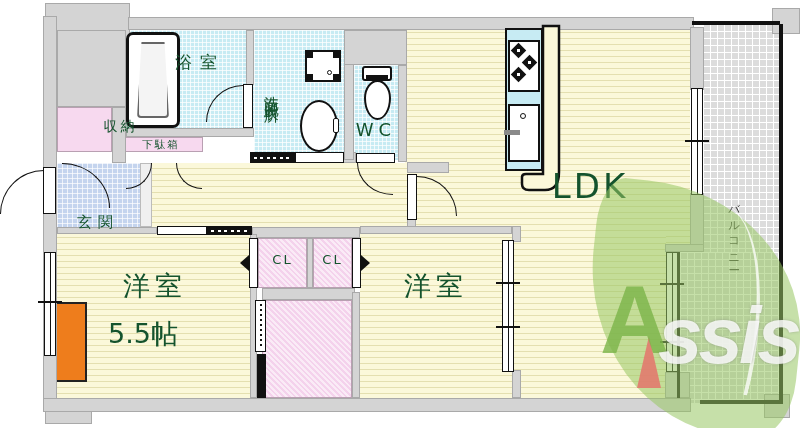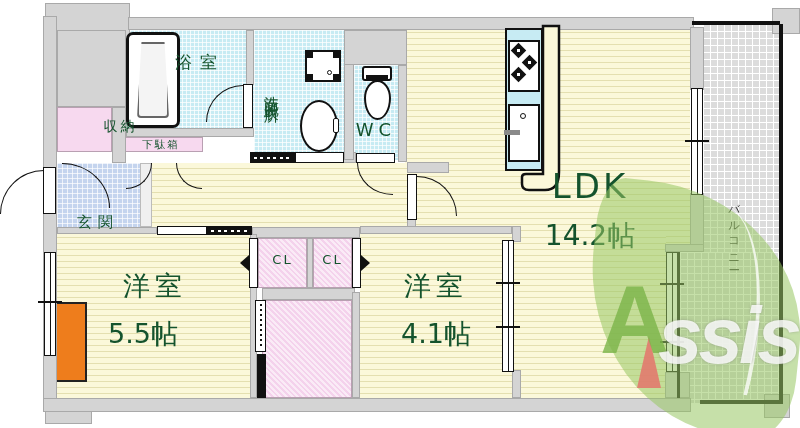--- a/index.html
+++ b/index.html
@@ -173,25 +173,23 @@
   <div class="a tick" style="left:660px;top:283px;width:24px;"></div>
   <div class="a tick" style="left:660px;top:341px;width:24px;"></div>
 
   <div class="lbl" style="left:150px;top:53px;width:100px;font-size:17px;letter-spacing:8px;">浴室</div>
   <div class="lbl vtxt" style="left:262px;top:34px;height:115px;font-size:15px;letter-spacing:3px;">洗面脱衣所</div>
   <div class="lbl" style="left:352px;top:120px;width:48px;font-size:18px;letter-spacing:5px;">WC</div>
   <div class="lbl" style="left:57px;top:118px;width:55px;font-size:14px;letter-spacing:3px;margin-left:36px;">収納</div>
   <div class="lbl" style="left:119px;top:138px;width:84px;font-size:10.5px;letter-spacing:2px;">下駄箱</div>
   <div class="lbl" style="left:60px;top:182px;width:76px;font-size:15px;letter-spacing:6px;margin-top:32px;">玄関</div>
   <div class="lbl" style="left:505px;top:167px;width:170px;font-size:34px;letter-spacing:3px;">LDK</div>
-  <div class="lbl" style="left:505px;top:220px;width:170px;font-size:28px;">14.2帖</div>
   <div class="lbl" style="left:80px;top:270px;width:150px;font-size:27px;letter-spacing:5px;">洋室</div>
   <div class="lbl" style="left:68px;top:318px;width:150px;font-size:27px;">5.5帖</div>
   <div class="lbl" style="left:368px;top:270px;width:136px;font-size:27px;letter-spacing:5px;">洋室</div>
-  <div class="lbl" style="left:368px;top:318px;width:136px;font-size:27px;">4.1帖</div>
   <div class="lbl" style="left:258px;top:253px;width:49px;font-size:13px;letter-spacing:2px;">CL</div>
   <div class="lbl" style="left:313px;top:253px;width:39px;font-size:13px;letter-spacing:2px;">CL</div>
   <div class="lbl vtxt" style="left:727px;top:182px;height:100px;font-size:11.5px;letter-spacing:4px;color:#333;">バルコニー</div>
 
   <div class="a wm" style="left:588px;top:186px;width:215px;height:245px;background:rgba(151,198,98,.55);
               border-radius:12% 78% 18% 72%/20% 62% 25% 70%;transform:rotate(6deg);z-index:50;"></div>
   <div class="a wm" style="left:700px;top:210px;width:70px;height:180px;border-right:4px solid rgba(255,255,255,.75);
               border-radius:0 100% 0 0;transform:rotate(14deg);z-index:51;"></div>
   <div class="a wm" style="left:637px;top:336px;width:24px;height:52px;background:rgba(226,122,110,.9);
               clip-path:polygon(50% 0,100% 100%,0 100%);z-index:52;"></div>

